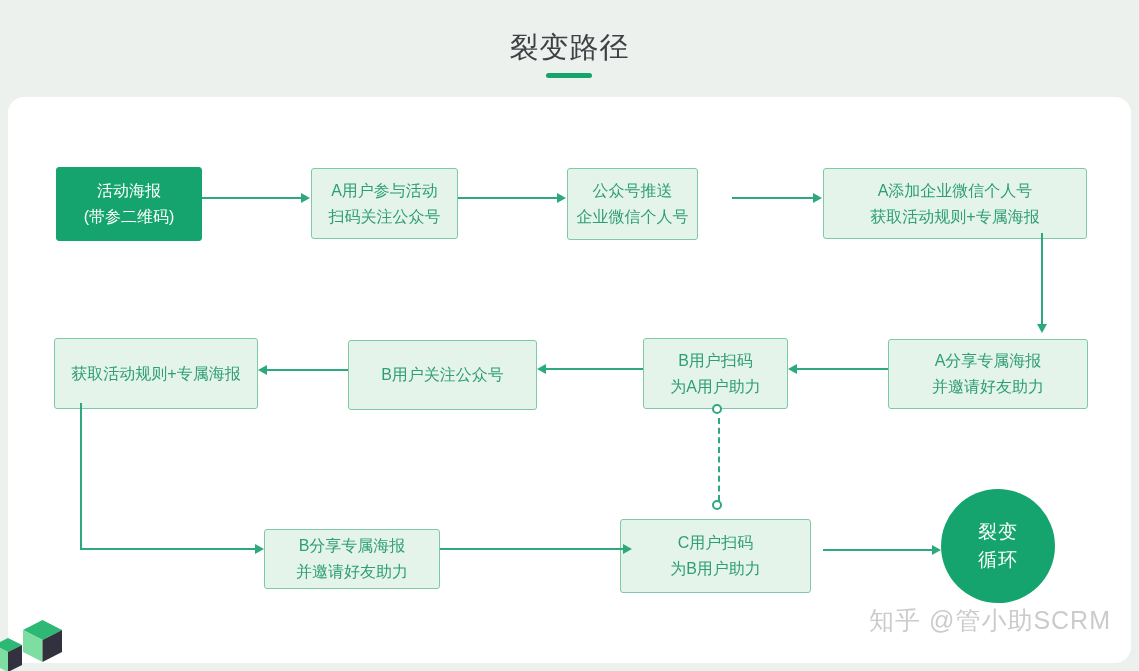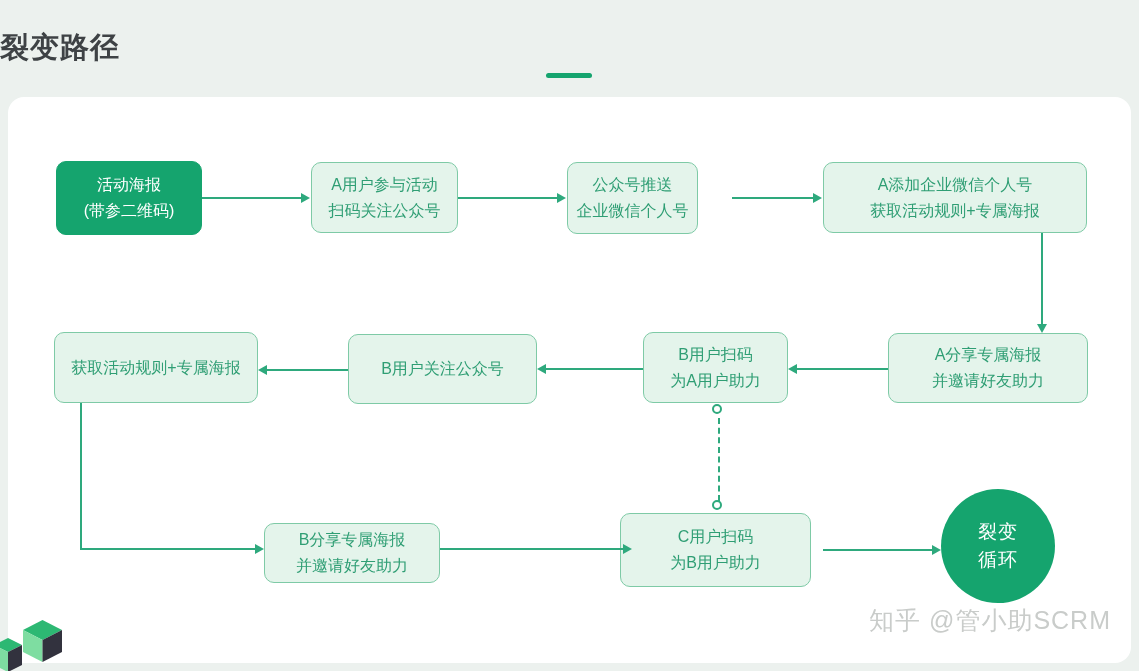--- a/index.html
+++ b/index.html
@@ -14,40 +14,40 @@
   }
   *{margin:0;padding:0;box-sizing:border-box;}
   html,body{width:1139px;height:671px;overflow:hidden;}
   body{
     position:relative;
     background:var(--bg);
     font-family:"Liberation Sans","DejaVu Sans",sans-serif;
   }
   .page-title{
     position:absolute;left:0;top:28px;width:100%;
-    text-align:left;font-size:29px;letter-spacing:1px;
-    color:var(--title-color);font-weight:700;
+    text-align:center;font-size:29px;letter-spacing:1px;
+    color:var(--title-color);font-weight:400;
   }
   .title-underline{
     position:absolute;left:calc(50% - 24px);top:73px;
     width:46px;height:5px;border-radius:3px;
     background:var(--brand-green);
   }
   .panel{
     position:absolute;left:8px;top:97px;right:8px;bottom:8px;
     background:#ffffff;border-radius:16px;
   }
   .node{
     position:absolute;
     background:var(--node-fill);
     border:1px solid var(--node-border);
-    border-radius:10px;
+    border-radius:3px;
     color:var(--node-text);
     display:flex;flex-direction:column;align-items:center;justify-content:center;
-    font-size:16px;line-height:26px;text-align:center;
+    font-size:16px;line-height:26px;text-align:center;margin-top:6px;
   }
   .node--solid{
     background:var(--brand-green);
     border-color:var(--brand-green);
     color:#ffffff;
   }
   .cycle-circle{
     position:absolute;border-radius:50%;
     background:var(--brand-green);color:#ffffff;
     display:flex;flex-direction:column;align-items:center;justify-content:center;

